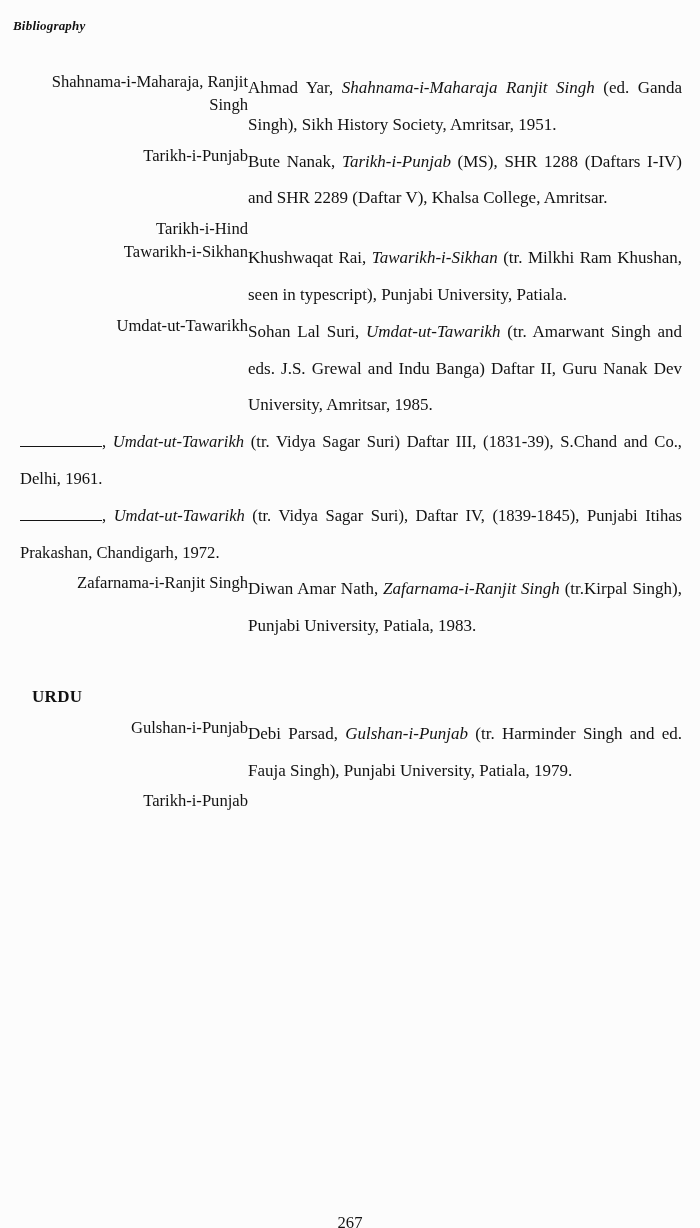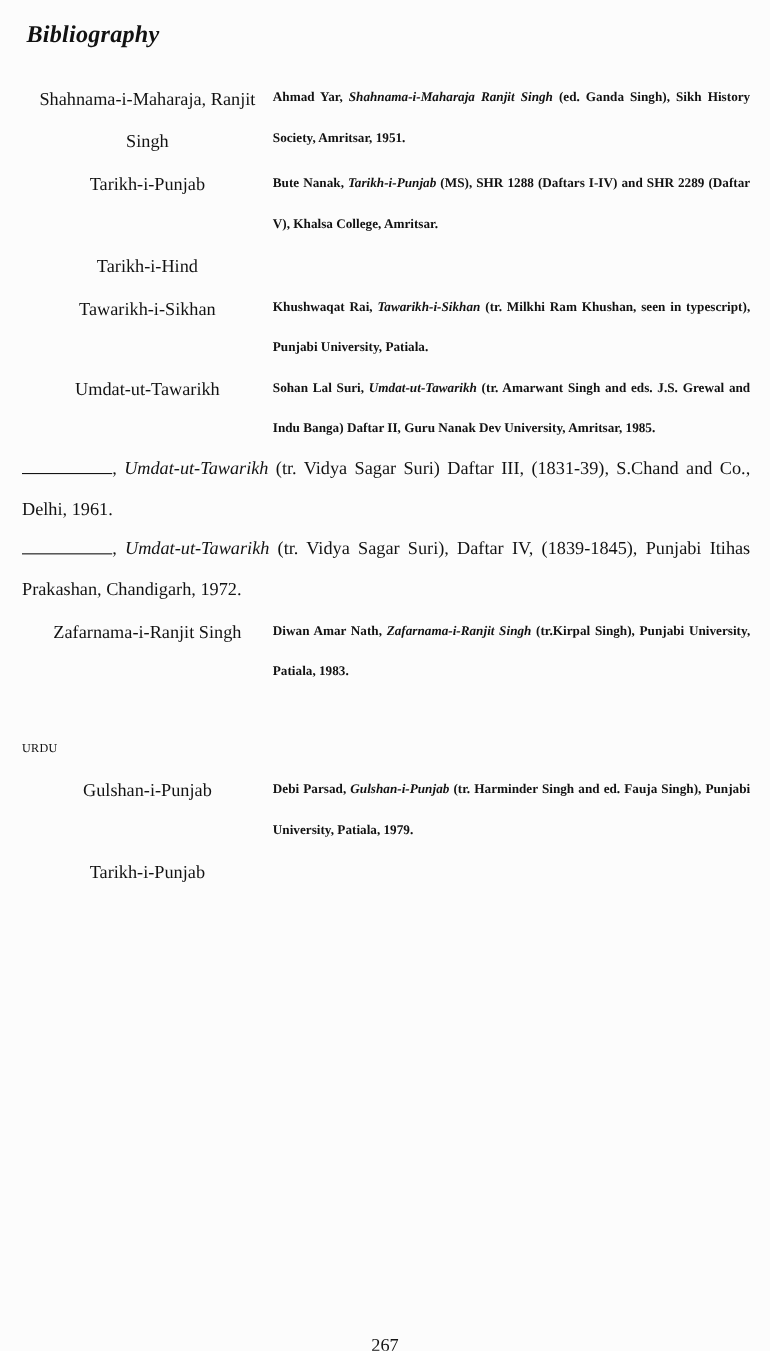--- a/index.html
+++ b/index.html
@@ -20,25 +20,25 @@
   .page {
     position: relative;
     width: 700px;
     height: 1228px;
     box-sizing: border-box;
     padding: 0;
   }
 
   .page-heading {
     position: absolute;
-    left: 24px;
+    left: 13px;
     top: 18px;
     font-weight: bold;
     font-style: italic;
-    font-size: 22px;
+    font-size: 13px;
     letter-spacing: 0.2px;
   }
 
   .entries {
     position: absolute;
     left: 0;
     top: 70px;
     width: 700px;
   }
 
@@ -48,34 +48,33 @@
     margin: 0;
     padding: 0 18px 0 20px;
     min-height: 1px;
   }
 
   
   .entry-label {
     float: left;
     width: 228px;
     font-size: 16.6px;
-    line-height: 39px;
-    text-align: center;
+    line-height: 23px;
+    text-align: right;
     white-space: normal;
   }
 
   .entry-body {
     margin-left: 228px;
-    font-size: 12px;
+    font-size: 17px;
     line-height: 36.8px;
     text-align: justify;
     text-justify: inter-word;
     -webkit-hyphens: none;
     hyphens: none;
-    font-weight: bold;
   }
 
   .entry::after {
     content: "";
     display: block;
     clear: both;
   }
 
   
   .entry-cont {
@@ -92,23 +91,23 @@
     vertical-align: baseline;
     height: 0.72em;
     margin-right: 0px;
   }
 
   i, .ital {
     font-style: italic;
   }
 
   .section-heading {
-    padding: 0 18px 0 20px;
-    font-weight: normal;
-    font-size: 11px;
+    padding: 0 18px 0 32px;
+    font-weight: bold;
+    font-size: 17px;
     line-height: 36.8px;
     letter-spacing: 0.3px;
   }
 
   .spacer-before-section {
     height: 34px;
   }
 
   .folio {
     position: absolute;

